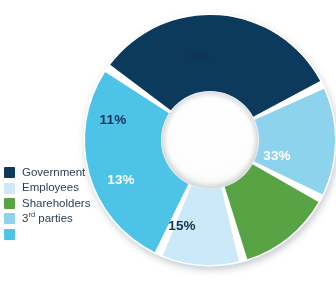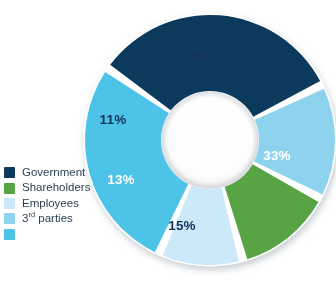--- a/index.html
+++ b/index.html
@@ -118,26 +118,26 @@
         <text x="197" y="57" text-anchor="middle" dominant-baseline="middle" fill="#14335a" class="slice-label">28%</text>
       </g>
   </svg>
 
   <div id="legend">
       <div class="legend-item">
         <span class="legend-swatch" style="background: rgb(11, 58, 93);"></span>
         <span class="legend-label">Government</span>
       </div>
       <div class="legend-item">
+        <span class="legend-swatch" style="background: rgb(203, 233, 248);"></span>
+        <span class="legend-label">Employees</span>
+      </div>
+      <div class="legend-item">
         <span class="legend-swatch" style="background: rgb(88, 164, 69);"></span>
         <span class="legend-label">Shareholders</span>
-      </div>
-      <div class="legend-item">
-        <span class="legend-swatch" style="background: rgb(203, 233, 248);"></span>
-        <span class="legend-label">Employees</span>
       </div>
       <div class="legend-item">
         <span class="legend-swatch" style="background: rgb(142, 211, 238);"></span>
         <span class="legend-label">3<sup>rd</sup> parties</span>
       </div>
       <div class="legend-item">
         <span class="legend-swatch" style="background: rgb(78, 195, 232);"></span>
       </div>
     </div>
 </div>

